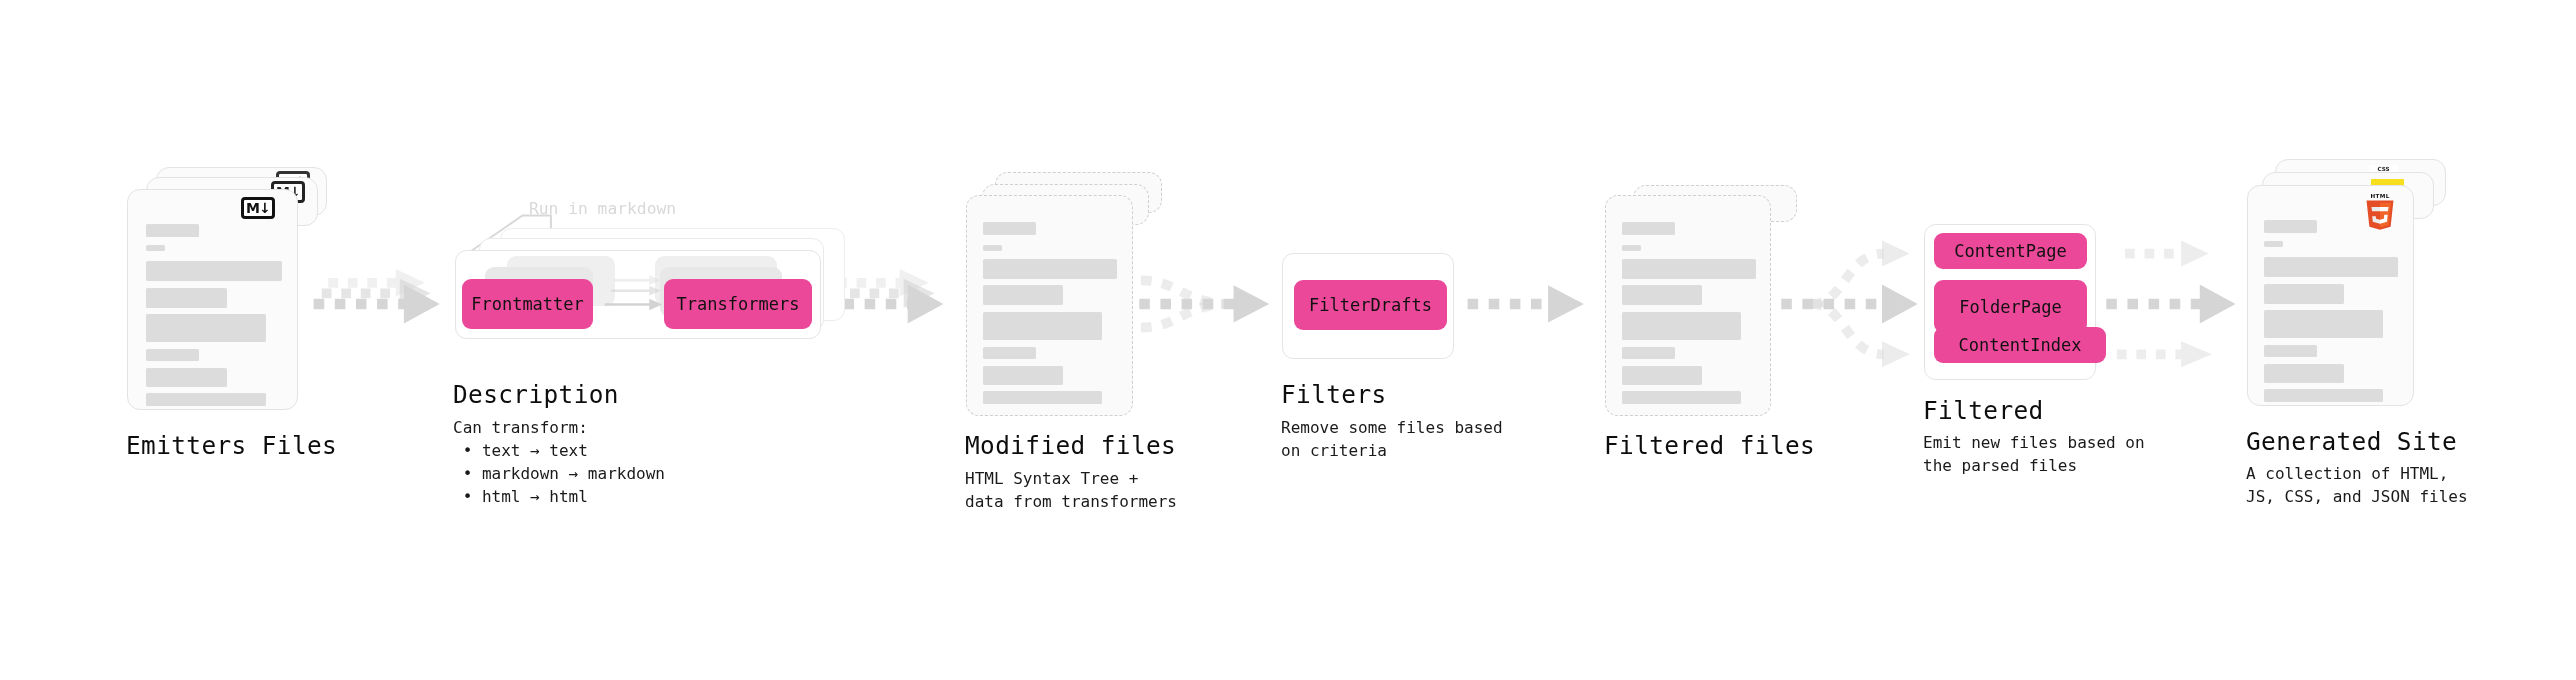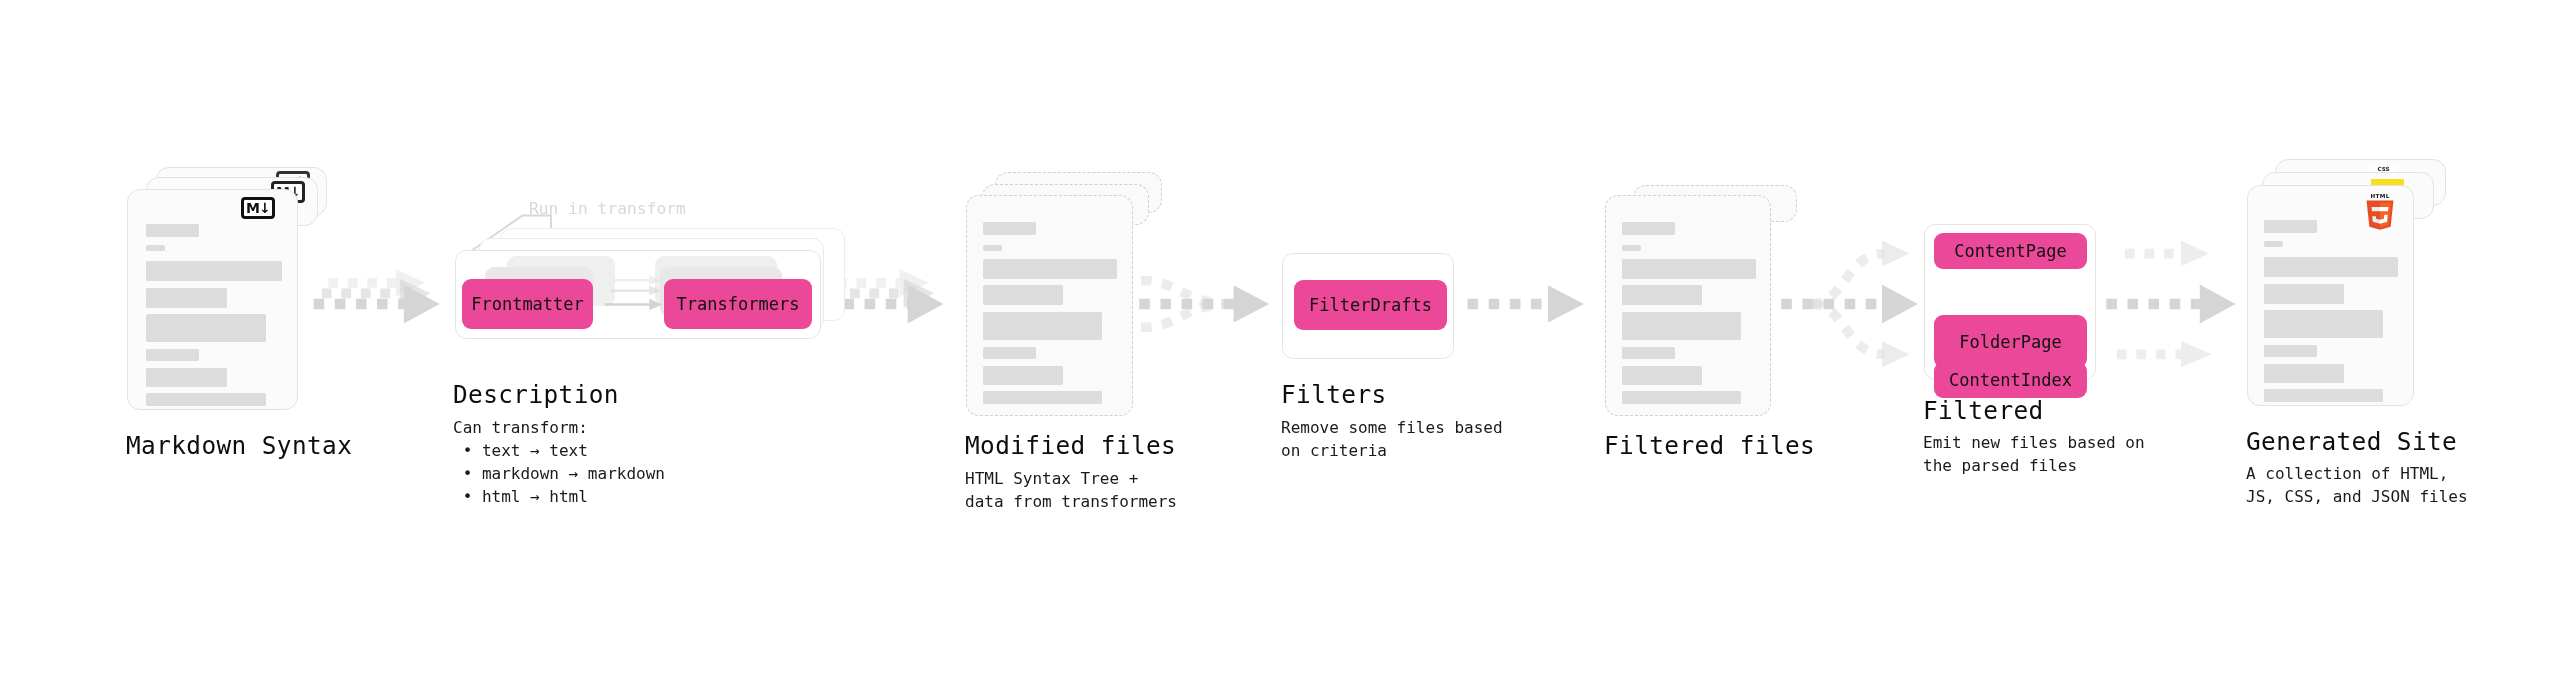--- a/index.html
+++ b/index.html
@@ -162,30 +162,30 @@
         <div class="bar" style="left:18px;top:71px;width:136px;height:19.5px;"></div>
         <div class="bar" style="left:18px;top:98px;width:81px;height:19.5px;"></div>
         <div class="bar" style="left:18px;top:124px;width:120px;height:28px;"></div>
         <div class="bar" style="left:18px;top:159px;width:53px;height:12.2px;"></div>
         <div class="bar" style="left:18px;top:178px;width:81px;height:18.7px;"></div>
         <div class="bar" style="left:18px;top:203px;width:120px;height:13px;"></div>
       </div>
     </div>
     <div class="md-badge" style="left:241px;top:197px;">M↓</div>
 
-    <div class="stage-label abs" style="left:126px;top:431px;">Markdown Syntax</div>
+    <div class="stage-label abs" style="left:126px;top:431px;">Emitters Files</div>
   </div>
 
   <div class="abs" style="left:0;top:0;">
 
     <svg class="lay" width="244" height="98" style="left:459px;top:195px;" viewBox="0 0 300 120">
       <path d="M10,72 L78,25 L113,25 L113,62" fill="none" stroke="#d8d8d8" stroke-width="2.5"></path>
       <path d="M10,72 L10,100" fill="none" stroke="#d8d8d8" stroke-width="2.5"></path>
     </svg>
-    <div class="abs" style="left:529px;top:199px;font-family:'DejaVu Sans Mono','Liberation Mono',monospace;font-size:16.3px;color:#d8d8d8;white-space:nowrap;">Run in transform</div>
+    <div class="abs" style="left:529px;top:199px;font-family:'DejaVu Sans Mono','Liberation Mono',monospace;font-size:16.3px;color:#d8d8d8;white-space:nowrap;">Run in markdown</div>
 
     <div class="groupbox" style="left:500px;top:228px;width:345px;height:93px;border-color:#ededed;"></div>
     <div class="groupbox" style="left:479px;top:238px;width:345px;height:93px;border-color:#eaeaea;"></div>
     <div class="groupbox" style="left:455px;top:250px;width:366px;height:89px;border-color:#e4e4e4;"></div>
 
     <div class="chip ghost2" style="left:507px;top:256px;width:108px;height:50px;"></div>
     <div class="chip ghost2" style="left:655px;top:256px;width:122px;height:50px;"></div>
     <div class="chip ghost" style="left:485px;top:267px;width:108px;height:50px;"></div>
     <div class="chip ghost" style="left:660px;top:267px;width:122px;height:50px;"></div>
 
@@ -259,22 +259,22 @@
         <div class="bar" style="left:16.3px;top:195px;width:119px;height:13px;"></div>
       </div>
     </div>
 
     <div class="stage-label abs" style="left:1604px;top:431px;">Filtered files</div>
   </div>
 
   <div class="abs" style="left:0;top:0;">
     <div class="groupbox" style="left:1924px;top:224px;width:172px;height:156px;"></div>
     <div class="chip" style="left:1934px;top:233px;width:153px;height:36px;">ContentPage</div>
-    <div class="chip" style="left:1934px;top:280px;width:153px;height:53px;margin-top:35px;">FolderPage</div>
-    <div class="chip" style="left:1934px;top:327px;width:153px;height:36px;margin-top:35px;">ContentIndex</div>
+    <div class="chip" style="left:1934px;top:280px;width:153px;height:53px;">FolderPage</div>
+    <div class="chip" style="left:1934px;top:327px;width:172px;height:36px;">ContentIndex</div>
 
     <div class="stage-label abs" style="left:1923px;top:396px;">Filtered</div>
     <div class="stage-desc abs" style="left:1923px;top:431px;">Emit new files based on
 the parsed files</div>
   </div>
 
   <div class="abs" style="left:0;top:0;">
 
     <div class="card" style="left:2275px;top:159px;width:171px;height:47px;"></div>
     <svg class="css-badge" viewBox="0 0 36 14" style="left:2369px;top:165px;">

